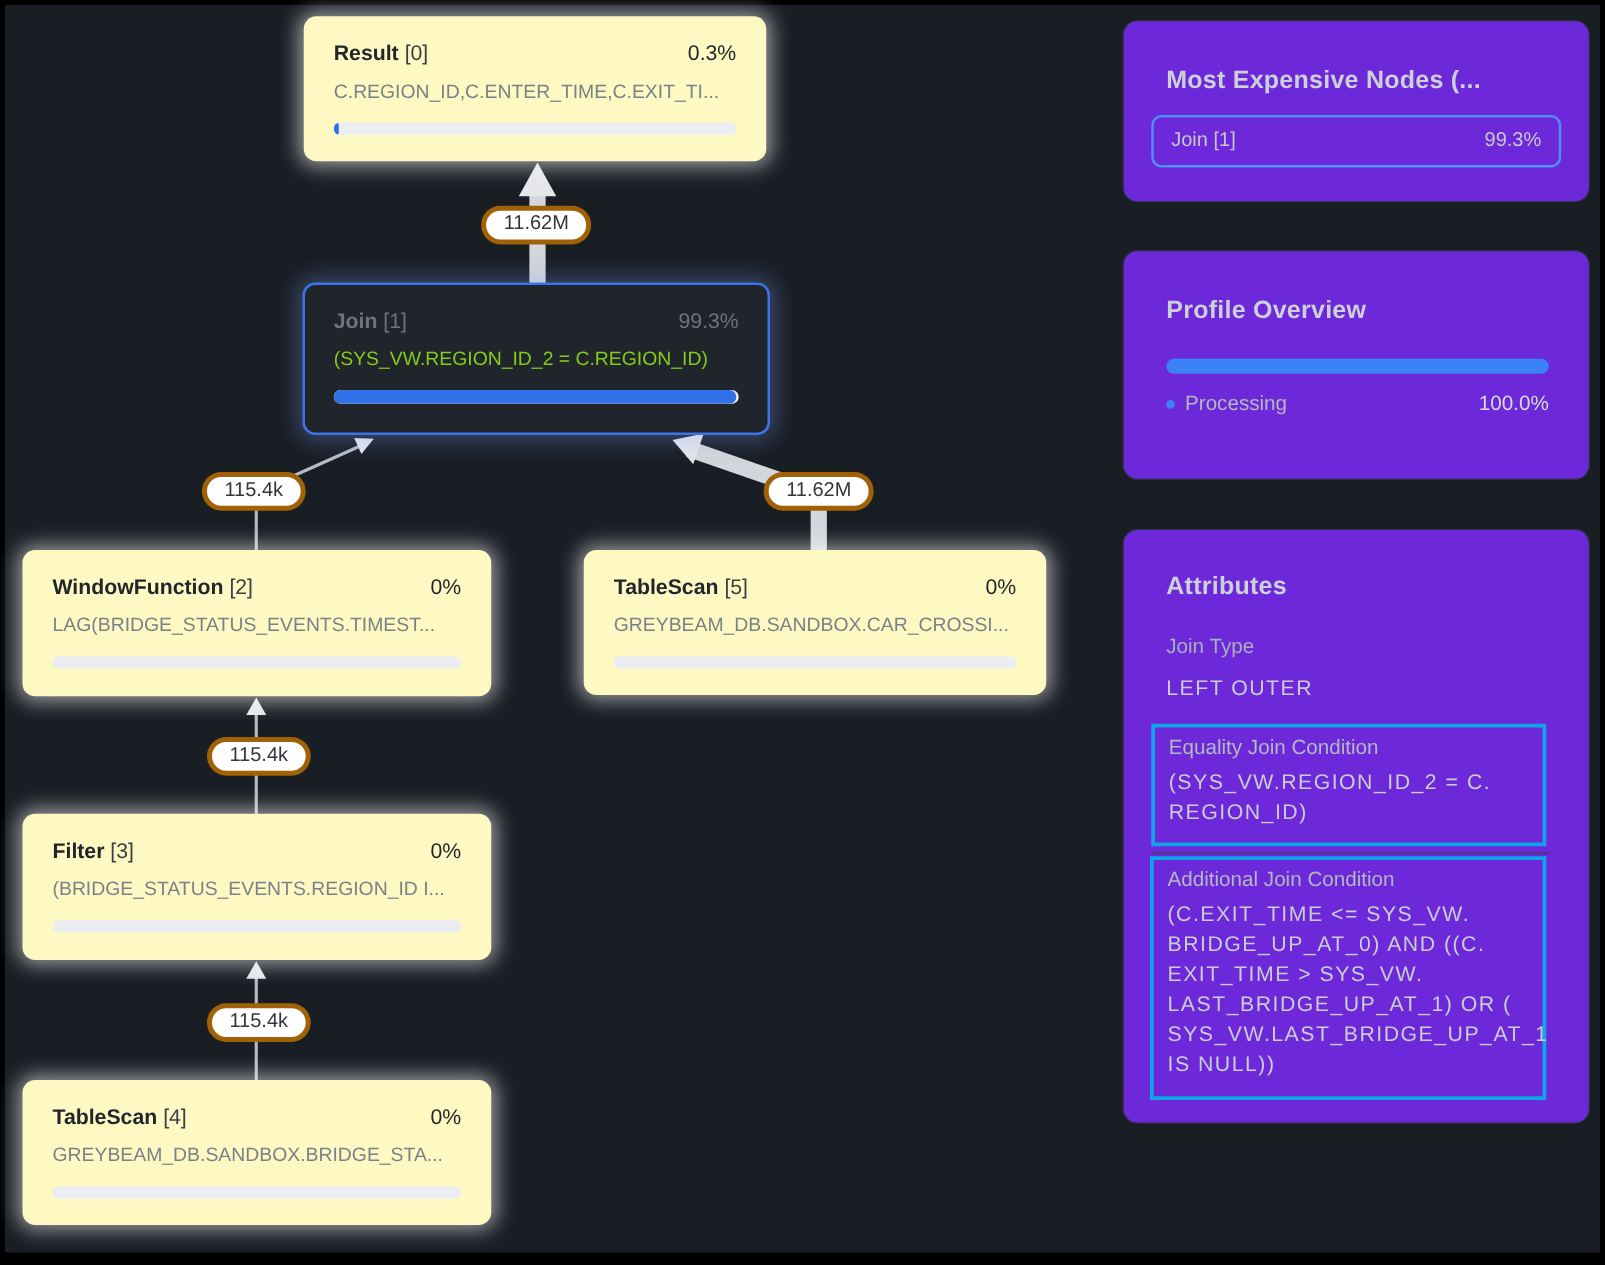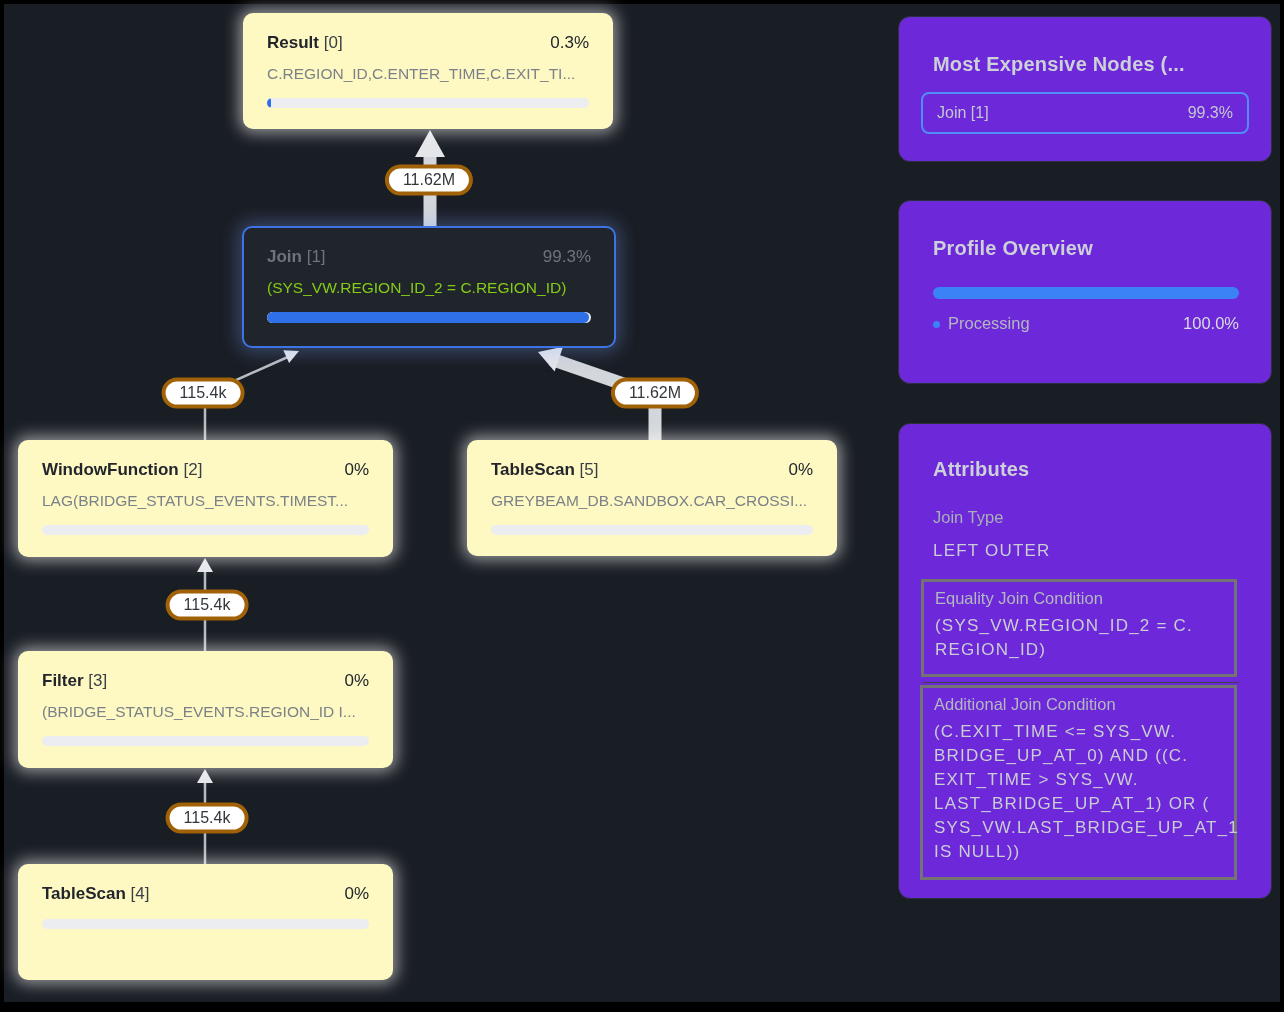--- a/index.html
+++ b/index.html
@@ -78,21 +78,21 @@
 
   .attr-label{position:absolute;left:34px;font-size:16.5px;color:#a9afb8;white-space:nowrap;}
   .mono{
     font-family:Liberation Sans, sans-serif;
     font-size:17px;letter-spacing:1.2px;line-height:24px;color:#c9cdd4;
     white-space:pre-wrap;
   }
   .attr-value{position:absolute;left:34px;}
   .red-box{
     position:absolute;box-sizing:border-box;
-    border:3px solid #737373;
+    border:3px solid #0ea5e9;
     padding:7px 11px;
   }
   .red-box .box-label{font-size:16.5px;color:#b3b8c0;margin-bottom:6px;white-space:nowrap;}
   .divider{position:absolute;left:24px;width:316px;height:1px;background:#3a414b;}
 </style>
 </head>
 <body>
 
 <div class="canvas"></div>
 
@@ -179,20 +179,21 @@
   <div class="node-bar">
       <div class="node-fill" style="width:0"></div>
     </div>
 </div>
 
 <div class="node" style="left:18px;top:864px;width:375px;height:116px">
   <div class="node-head">
     <span class="node-title"><b>TableScan</b> <span class="idx">[4]</span></span>
     <span class="node-pct">0%</span>
   </div>
+  <div class="node-sub">GREYBEAM_DB.SANDBOX.BRIDGE_STA...</div>
   <div class="node-bar">
       <div class="node-fill" style="width:0"></div>
     </div>
 </div>
 
 <div class="pill" style="left:429px;top:180px">11.62M</div>
 <div class="pill" style="left:203px;top:393px">115.4k</div>
 <div class="pill" style="left:655px;top:393px">11.62M</div>
 <div class="pill" style="left:207px;top:605px">115.4k</div>
 <div class="pill" style="left:207px;top:818px">115.4k</div>

